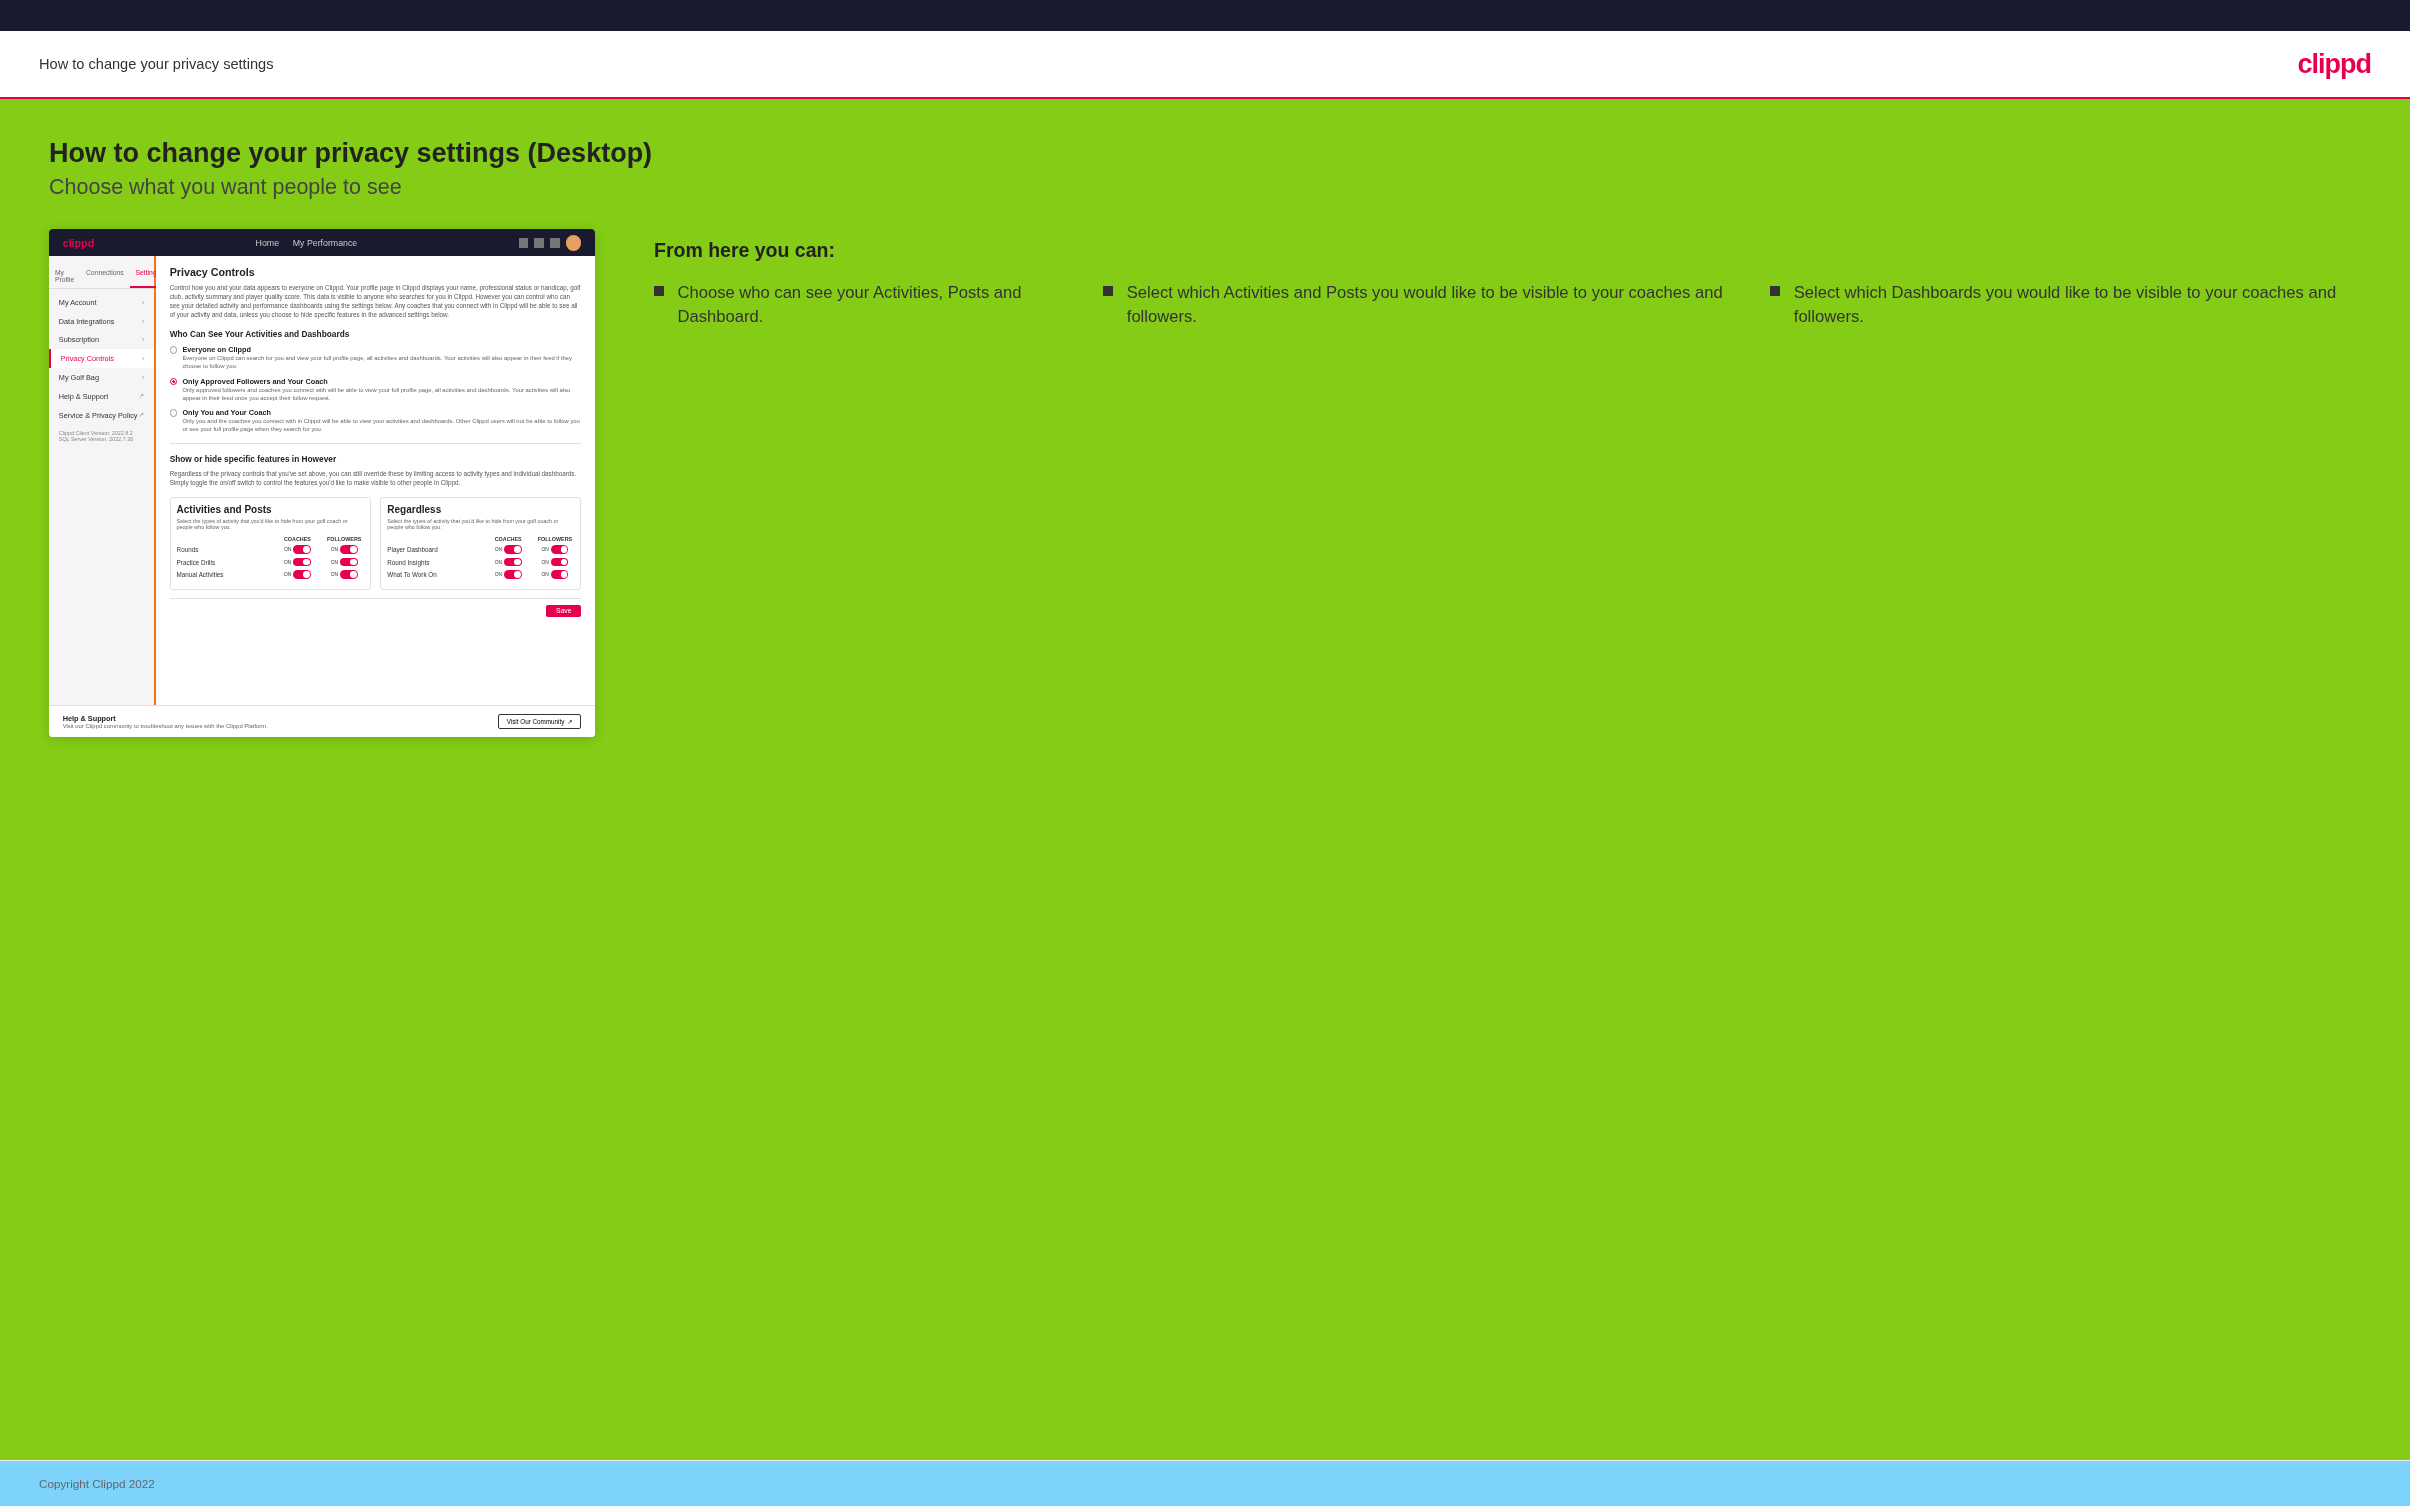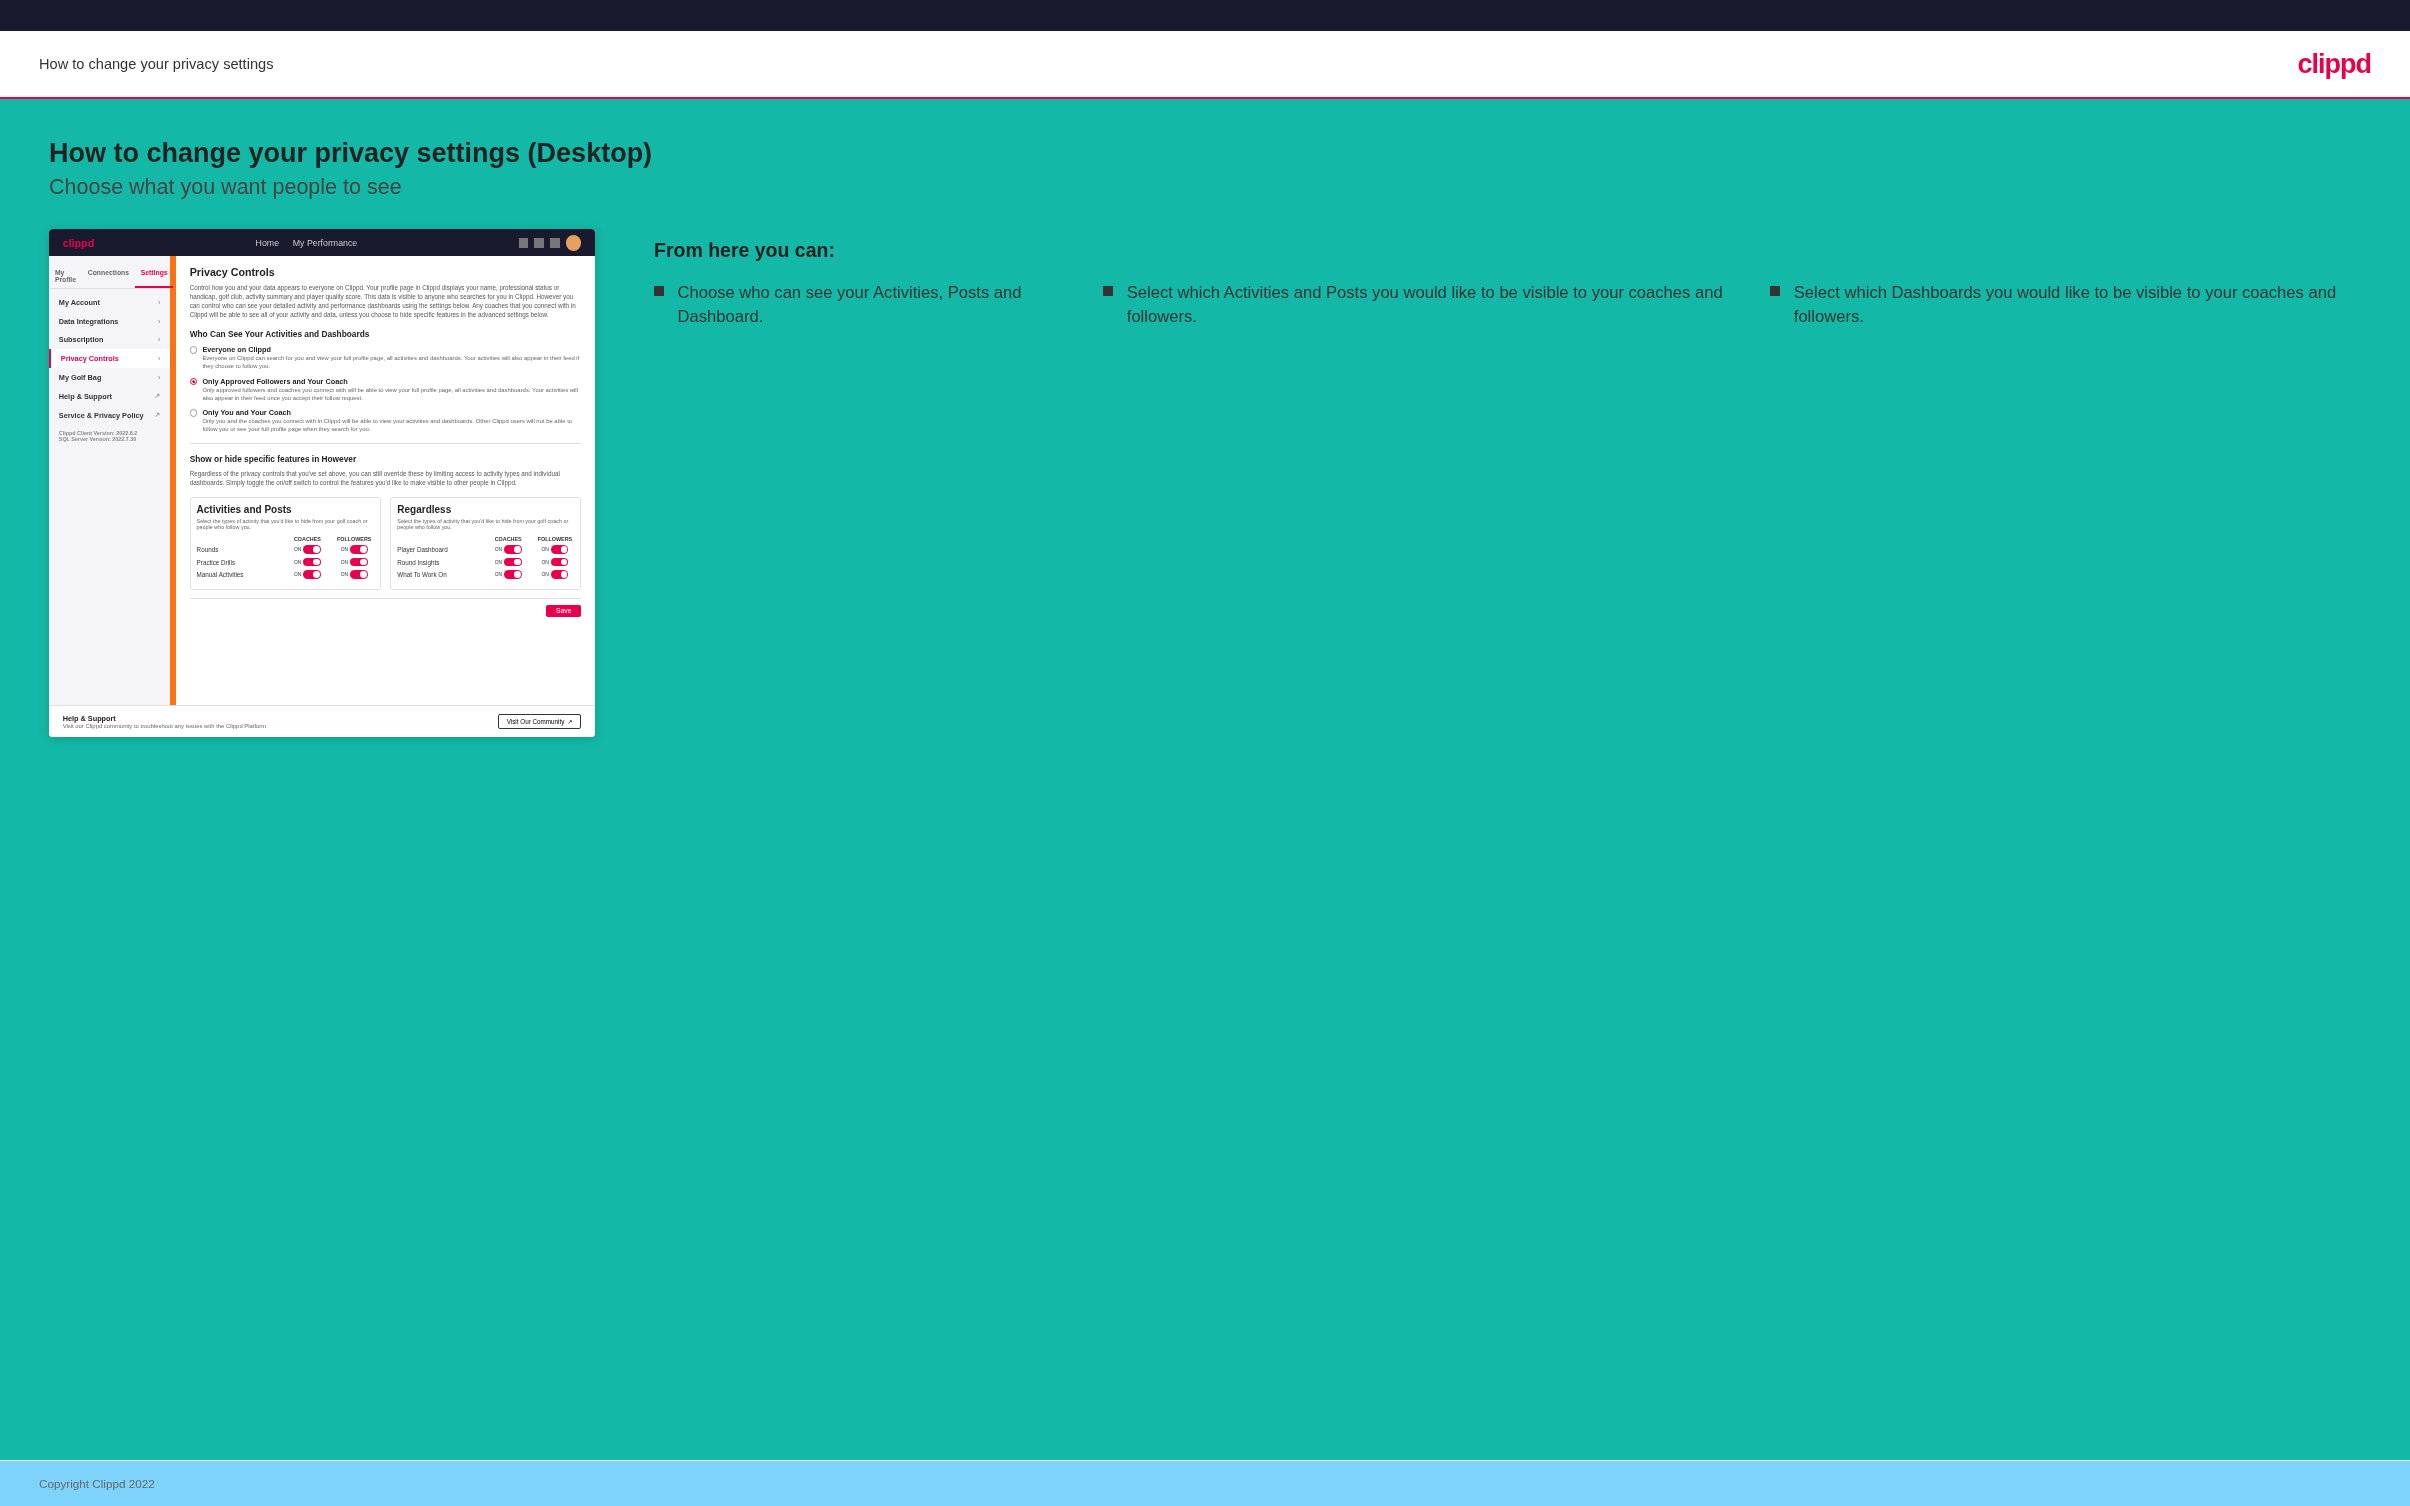--- a/index.html
+++ b/index.html
@@ -28,21 +28,21 @@
       color: #333;
       font-weight: 400;
     }
     .logo {
       font-size: 27px;
       font-weight: 700;
       color: #e8004d;
       letter-spacing: -1px;
     }
     .content-area {
-      background: #14b8a6;
+      background: #84cc16;
       flex: 1;
       padding: 39px 49px;
     }
     .page-heading {
       font-size: 27px;
       font-weight: 700;
       color: #222;
       margin-bottom: 5.9px;
     }
     .page-subheading {
@@ -98,25 +98,24 @@
       width: 15.6px;
       height: 15.6px;
       background: #e8a060;
       border-radius: 50%;
     }
     .app-body {
       display: flex;
       min-height: 449px;
     }
     .app-sidebar {
-      width: 127px;
+      width: 107px;
       background: #f5f5f7;
-      border-right: 6px solid #f97316;
+      border-right: 2px solid #f97316;
       padding: 7.8px 0;
-      font-weight: bold;
     }
     .app-sidebar-tabs {
       display: flex;
       border-bottom: 1px solid #ddd;
       margin-bottom: 3.9px;
     }
     .app-sidebar-tab {
       font-size: 6.8px;
       padding: 4.9px 5.9px;
       color: #666;

